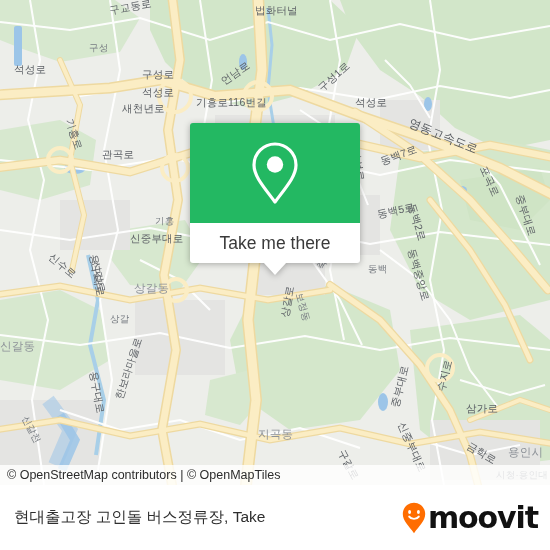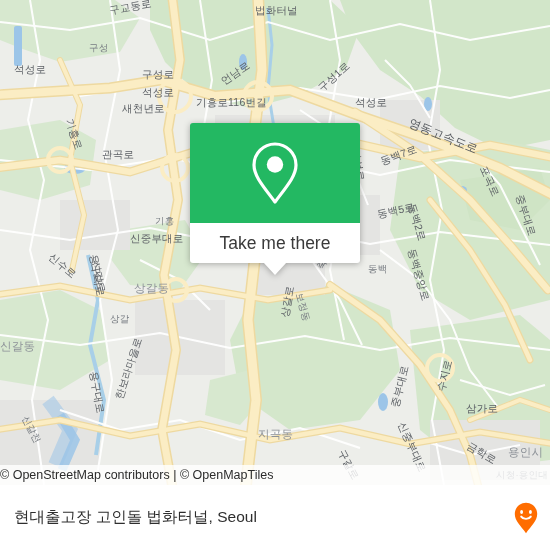--- a/index.html
+++ b/index.html
@@ -57,20 +57,21 @@
   #attribution {
     position: absolute;
     left: 0;
     top: 465px;
     width: 550px;
     height: 20px;
     background: rgba(255,255,255,.80);
     display: flex;
     align-items: center;
     box-sizing: border-box;
+    padding-left: 7px;
   }
   #attribution span {
     font-size: 12.5px;
     color: #2c2c2c;
     white-space: nowrap;
     font-family: "Liberation Sans", "DejaVu Sans", sans-serif;
   }
 
   
   #popup {
@@ -324,24 +325,25 @@
         <circle cx="26" cy="24.5" r="8.2" fill="#ffffff"></circle>
       </svg>
     </div>
     <div id="popup-foot">
       <span>Take me there</span>
     </div>
     <div id="popup-tail"></div>
   </div>
 
   <div id="footer">
-    <div id="footer-title">현대출고장 고인돌 법화터널, Seoul</div>
+    <div id="footer-title">현대출고장 고인돌 버스정류장, Take</div>
     <div id="moovit-logo">
       <svg width="24" height="32" viewBox="0 0 24 32">
         <path d="M12 0.8 C5.8 0.8 0.8 5.8 0.8 12 C0.8 19 7 24 12 31.2 C17 24 23.2 19 23.2 12 C23.2 5.8 18.2 0.8 12 0.8 Z" fill="#ff6d00"></path>
         <ellipse cx="7.6" cy="10" rx="1.45" ry="2.0" fill="#ffffff"></ellipse>
         <ellipse cx="16.4" cy="10" rx="1.45" ry="2.0" fill="#ffffff"></ellipse>
         <path d="M7.2 14.6 C9.2 17.6 14.8 17.6 16.8 14.6" fill="none" stroke="#ffffff" stroke-width="1.9" stroke-linecap="round"></path>
       </svg>
+      <span id="moovit-wordmark">moovit</span>
     </div>
   </div>
 
 </div>
 
 </body></html>

